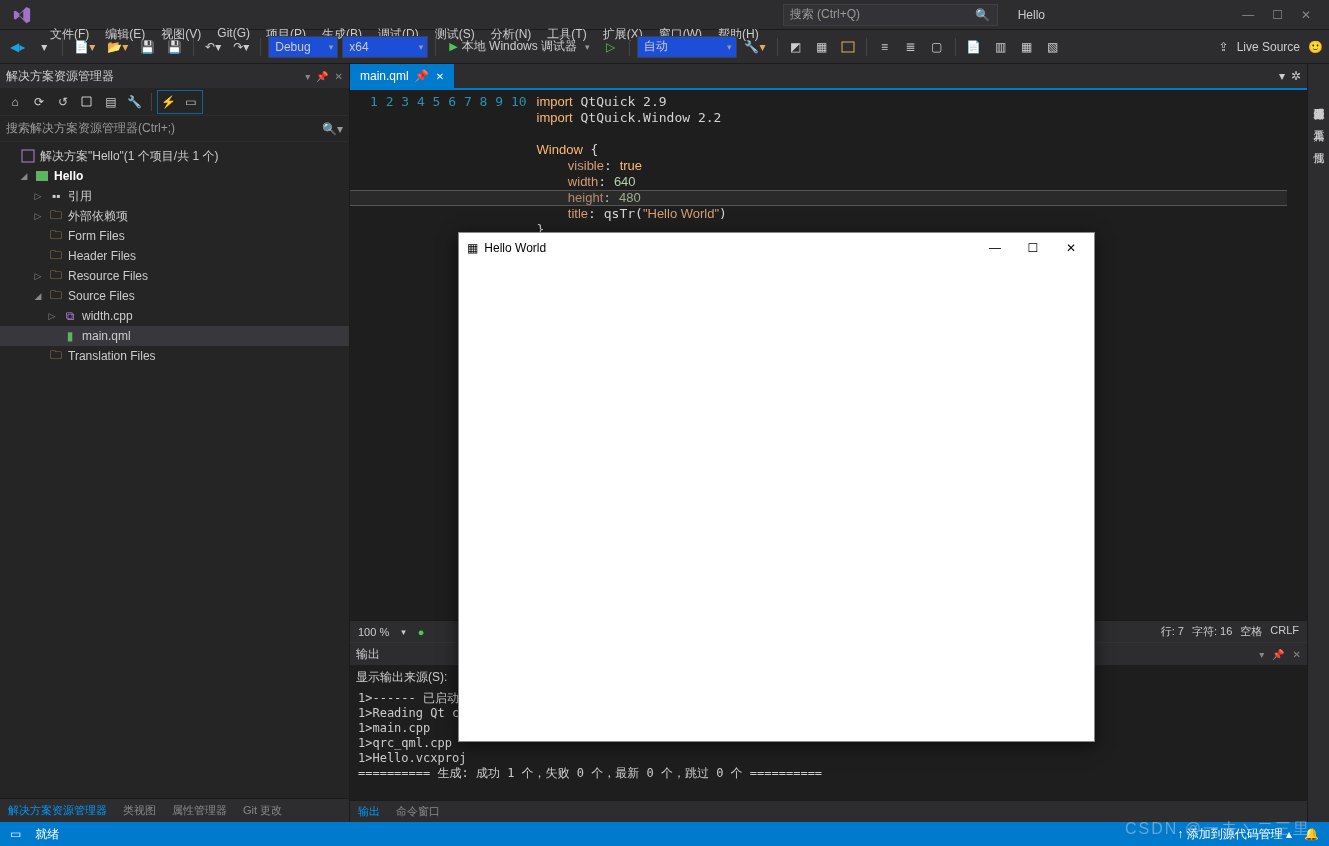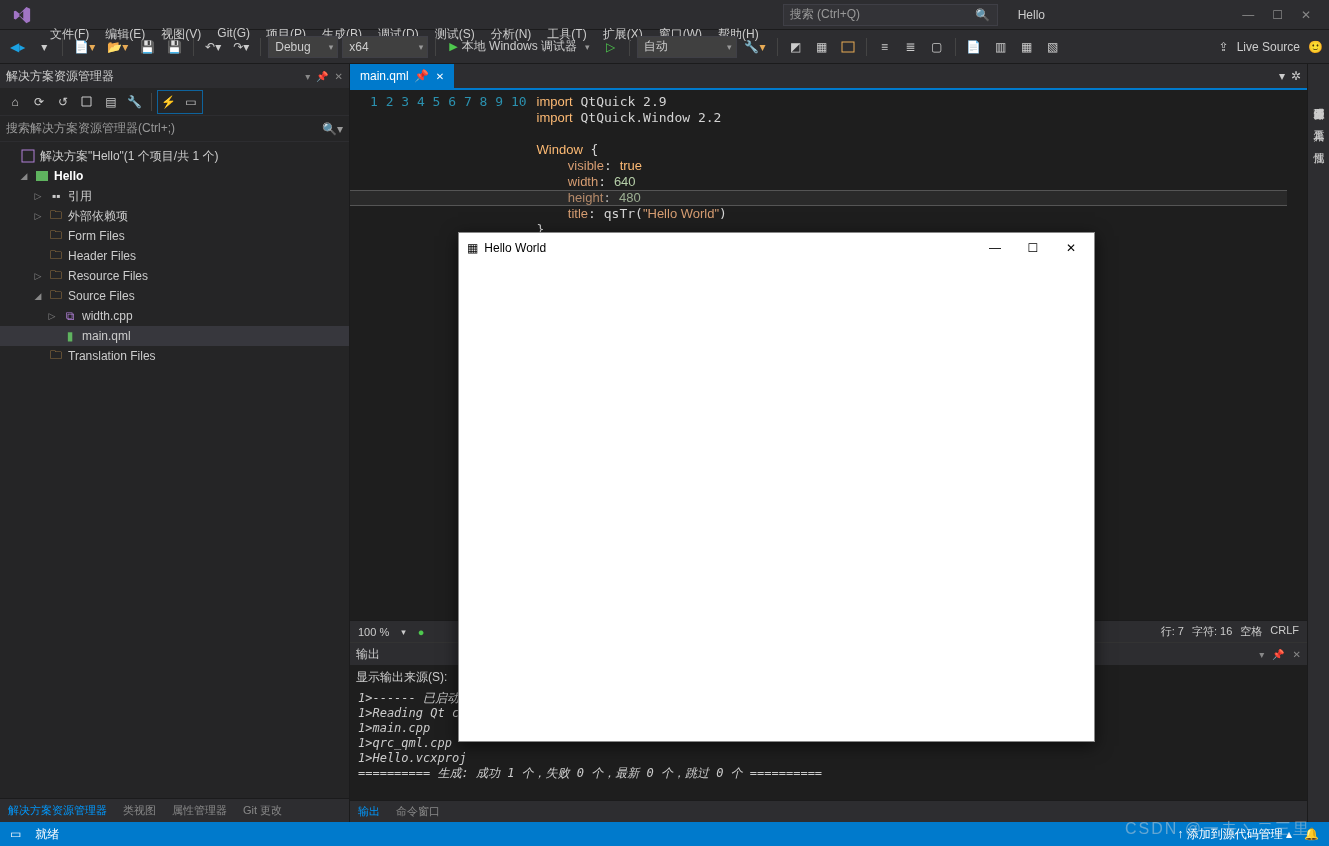--- a/index.html
+++ b/index.html
@@ -7,21 +7,21 @@
 .menubar { background:#2d2d30; height:30px; display:flex; align-items:center; padding:0 6px; border-bottom:1px solid #1b1b1c; }
 .vs-logo { width:28px; height:22px; margin:0 6px 0 2px; display:flex; align-items:center; justify-content:center; }
 .menu-item { padding:4px 8px; color:#ccc; cursor:default;margin-top:40px; }
 .search-box { margin-left:16px; background:#333337; border:1px solid #3f3f46; height:22px; width:215px; display:flex; align-items:center; padding:0 6px; color:#999; }
 .search-box .sicon { margin-left:auto; }
 .sol-name { margin-left:12px; padding:2px 8px; }
 .win-controls { margin-left:auto; display:flex; gap:18px; padding:0 12px; color:#888; }
 .toolbar { background:#2d2d30; height:34px; display:flex; align-items:center; padding:0 6px; gap:4px; border-bottom:1px solid #1b1b1c; }
 .tbtn { height:22px; min-width:22px; display:flex; align-items:center; justify-content:center; padding:0 4px; color:#ccc; }
 .sep { width:1px; height:18px; background:#444; margin:0 3px; }
-.dropdown { background:#404040; border:1px solid #3f3f46; height:22px; padding:0 18px 0 6px; display:flex; align-items:center; position:relative; color:#ccc; }
+.dropdown { background:#1d4ed8; border:1px solid #3f3f46; height:22px; padding:0 18px 0 6px; display:flex; align-items:center; position:relative; color:#ccc; }
 .dropdown::after { content:"▾"; position:absolute; right:4px; font-size:9px; color:#999; }
 .run-btn { display:flex; align-items:center; gap:4px; padding:0 6px; height:22px; }
 .play { color:#4ec94e; font-size:11px; }
 .body-row { display:flex; height:calc(100% - 30px - 34px - 24px); }
 .sidebar { width:350px; background:#252526; border-right:1px solid #1b1b1c; display:flex; flex-direction:column; }
 .panel-hdr { background:#2d2d30; height:24px; display:flex; align-items:center; padding:0 6px; color:#ccc; font-size:12px; }
 .panel-hdr .dock { margin-left:auto; display:flex; gap:6px; font-size:10px; color:#888; }
 .sb-toolbar { height:28px; display:flex; align-items:center; padding:0 4px; gap:2px; background:#252526; border-bottom:1px solid #2d2d30; }
 .sb-toolbar .tbtn { width:22px; }
 .sb-toolbar .tbtn svg { width:14px; height:14px; }
@@ -46,21 +46,21 @@
 .gutter { background:#1e1e1e; color:#2b91af; text-align:right; padding:4px 10px 4px 20px; font-family:Consolas,NSimSun,monospace; font-size:13px; line-height:16px; }
 .code { flex:1; padding:4px 0; font-family:Consolas,NSimSun,monospace; font-size:13px; line-height:16px; white-space:pre; color:#d4d4d4; }
 .kw{color:#fdba74} .str{color:#d69d72} .num{color:#b5cea8} .prop{color:#d69d72}
 .hlrow { position:absolute; left:0; right:20px; height:16px; background:rgba(80,80,80,.25); border-top:1px solid #555; border-bottom:1px solid #555; pointer-events:none; }
 .code-statusbar { height:22px; background:#2d2d30; display:flex; align-items:center; padding:0 8px; font-size:11px; color:#ccc; gap:12px; border-top:1px solid #1b1b1c; }
 .code-statusbar .right { margin-left:auto; display:flex; gap:8px; }
 .output-panel { height:180px; background:#1e1e1e; display:flex; flex-direction:column; border-top:1px solid #333; }
 .out-hdr { background:#2d2d30; height:22px; display:flex; align-items:center; padding:0 6px; font-size:12px; }
 .out-hdr .dock { margin-left:auto; display:flex; gap:8px; color:#888; font-size:10px; }
 .out-tools { height:24px; display:flex; align-items:center; padding:0 6px; font-size:12px; gap:6px; }
-.out-body { flex:1; padding:2px 8px; font-family:NSimSun,SimSun,monospace; font-size:12px; line-height:15px; white-space:pre; color:#ccc; overflow:hidden;font-style:italic; }
+.out-body { flex:1; padding:2px 8px; font-family:NSimSun,SimSun,monospace; font-size:12px; line-height:15px; white-space:pre; color:#ccc; overflow:hidden; }
 .out-tabs { background:#2d2d30; height:22px; display:flex; align-items:center; font-size:11px; border-top:1px solid #1b1b1c; }
 .right-rail { width:22px; background:#2d2d30; border-left:1px solid #1b1b1c; display:flex; flex-direction:column; align-items:center; padding-top:30px; gap:10px; color:#ccc; }
 .vtab { writing-mode:vertical-rl; font-size:11px; padding:6px 2px; }
 .statusbar { position:absolute; bottom:0; left:0; right:0; height:24px; background:#007acc; color:#fff; display:flex; align-items:center; padding:0 10px; gap:14px; font-size:12px; }
 .statusbar .right { margin-left:auto; display:flex; gap:12px; align-items:center; }
 .hello-window { position:absolute; left:458px; top:232px; width:637px; height:510px; background:#fff; border:1px solid #888; box-shadow:0 4px 16px rgba(0,0,0,.6); }
 .hello-titlebar { height:30px; display:flex; align-items:center; padding:0 8px; background:#fff; color:#000; font-size:12px; }
 .hello-titlebar .wc { margin-left:auto; display:flex; gap:8px; }
 .hello-titlebar .wc span { width:30px; text-align:center; color:#000; }
 .watermark {position:absolute; right:18px; bottom:6px; color:rgba(220,220,220,.45); font-size:16px; letter-spacing:2px; pointer-events:none;}

